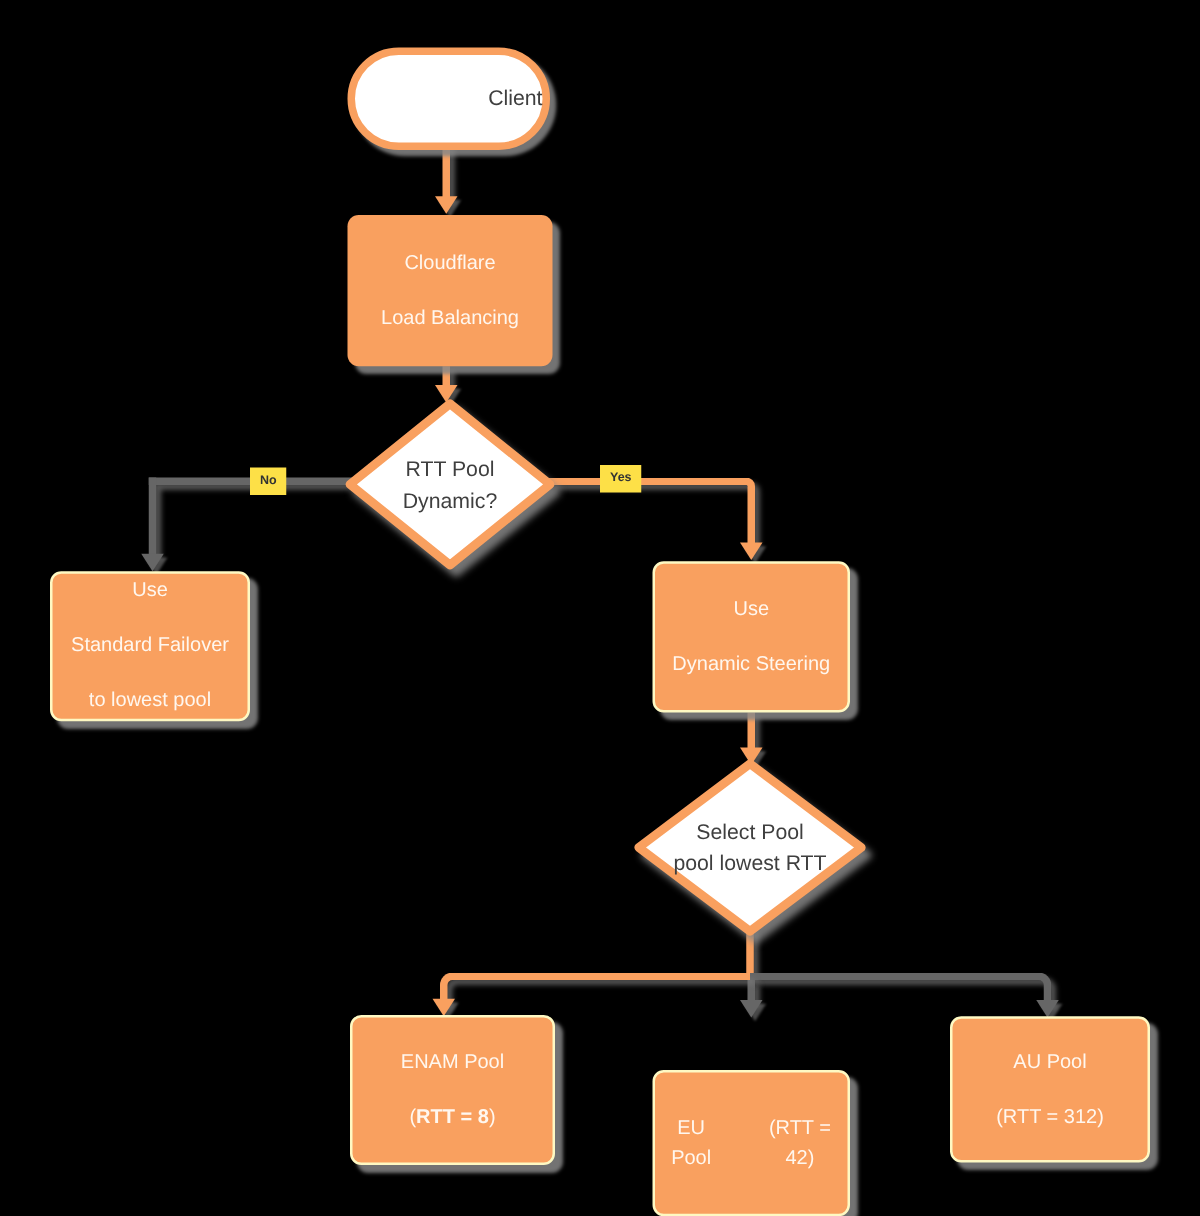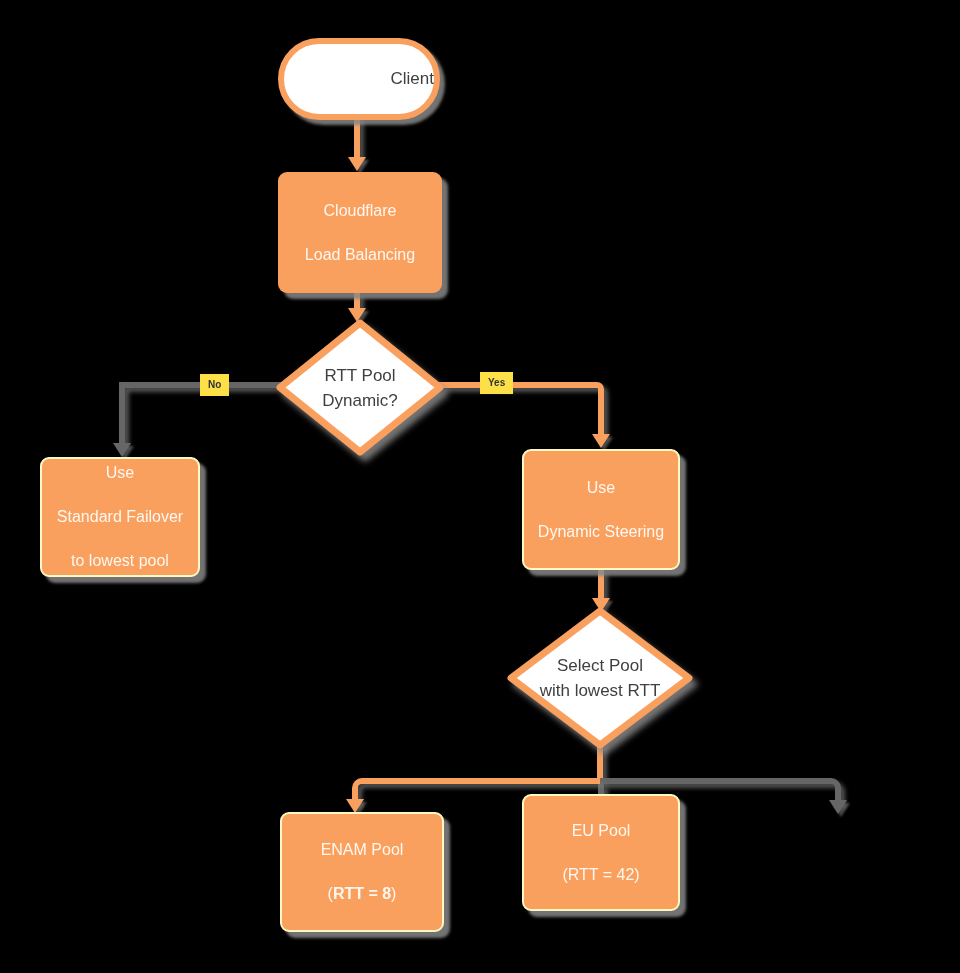--- a/index.html
+++ b/index.html
@@ -110,27 +110,31 @@
   <div class="node orange-box white-edge" style="left:522px;top:449px;width:158px;height:121px;flex-direction:column;">
     <span>Use</span>
     <span>Dynamic Steering</span>
   </div>
 
   <svg class="diamond-svg" style="left:507px;top:607px;" width="186" height="142" viewBox="0 0 186 142">
     <polygon points="93,4 182,71 93,138 4,71" fill="#FFFFFF" stroke="#F9A05F" stroke-width="7" stroke-linejoin="round"></polygon>
   </svg>
   <div class="diamond-text" style="left:507px;top:607px;width:186px;height:142px;">
     <span>Select Pool</span>
-    <span>with lowest RTT</span>
+    <span>pool lowest RTT</span>
   </div>
 
   <div class="node orange-box white-edge" style="left:280px;top:812px;width:164px;height:120px;flex-direction:column;">
     <span>ENAM Pool</span>
     <span class="pool-line2"><span>(</span><span class="b">RTT = 8</span><span>)</span></span>
   </div>
 
-  <div class="node orange-box white-edge" style="left:522px;top:794px;width:158px;height:117px;flex-direction:column;">
+  <div class="node orange-box white-edge" style="left:522px;top:856px;width:158px;height:117px;flex-direction:row;">
     <span>EU Pool</span>
     <span class="pool-line2"><span>(</span><span>RTT = 42</span><span>)</span></span>
   </div>
 
+  <div class="node orange-box white-edge" style="left:760px;top:813px;width:160px;height:117px;flex-direction:column;">
+    <span>AU Pool</span>
+    <span class="pool-line2"><span>(</span><span>RTT = 312</span><span>)</span></span>
+  </div>
 
 </div>
 
 </body></html>

